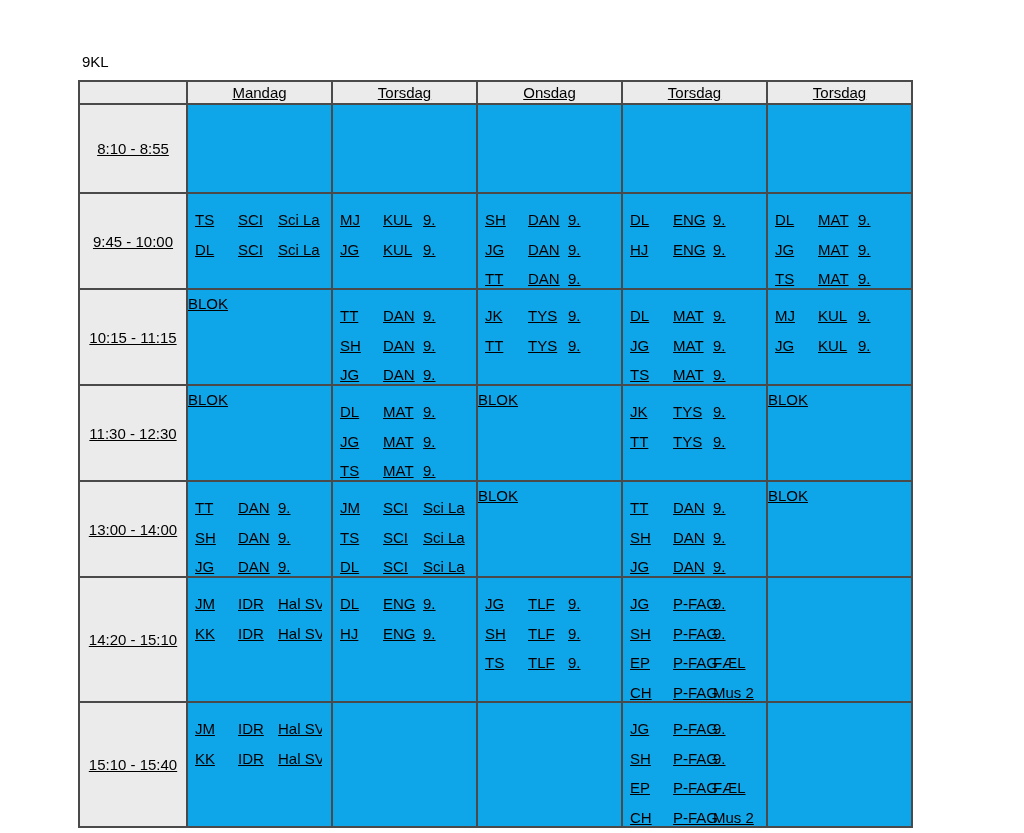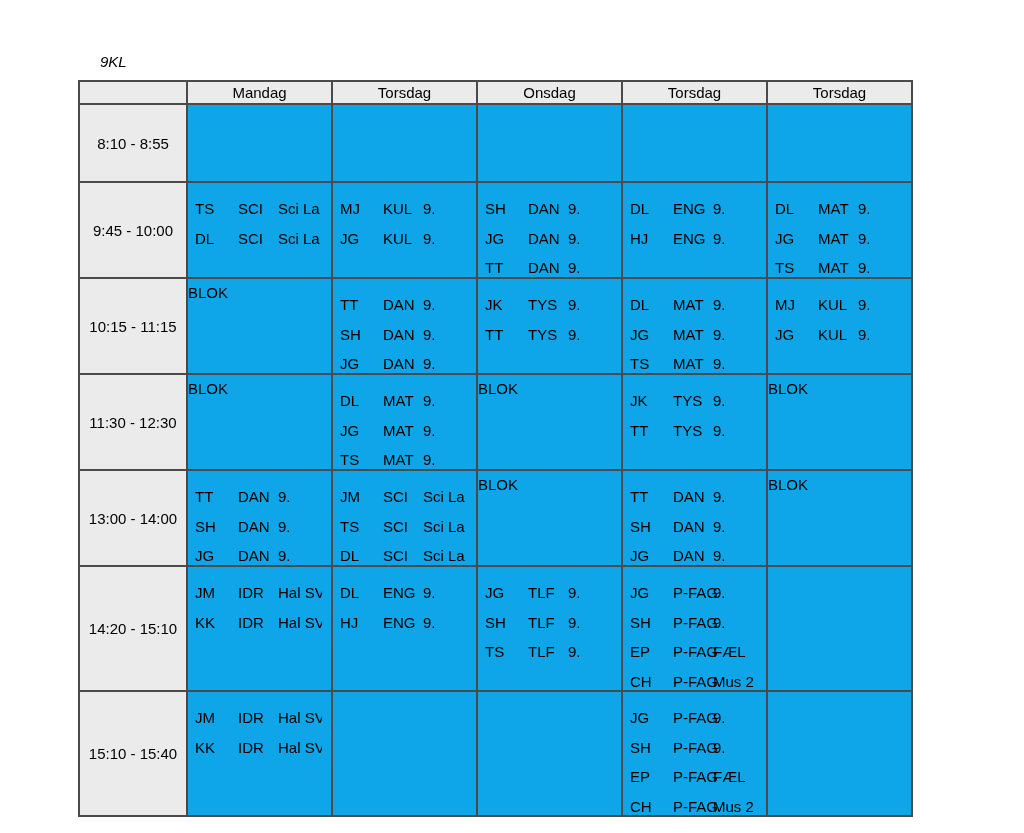--- a/index.html
+++ b/index.html
@@ -10,35 +10,35 @@
   }
   html,body{margin:0;padding:0;}
   body{
     width:1024px;height:833px;position:relative;
     background:var(--page-bg);
     font-family:"Liberation Sans", sans-serif;
     color:var(--text);
     -webkit-font-smoothing:antialiased;
   }
   .class-title{
-    position:absolute;left:100px;top:53px;
-    font-size:15px;line-height:18px;font-style:italic;
+    position:absolute;left:82px;top:53px;
+    font-size:15px;line-height:18px;
   }
   table.timetable{
     position:absolute;left:78px;top:80px;
     border-collapse:collapse;table-layout:fixed;
   }
   table.timetable th,
   table.timetable td{
     border:2px solid var(--border);
     padding:0;margin:0;
-    font-size:15px;font-weight:normal;
+    font-size:15px;font-weight:normal;text-decoration:underline;
   }
   tr.header-row{height:23px;}
-  tr.body-row-first{height:78px;}
+  tr.body-row-first{height:89px;}
   tr.body-row{height:96px;}
   th.corner,th.day{
     background:var(--header-bg);
     text-align:center;vertical-align:middle;
   }
   td.time{
     background:var(--header-bg);
     text-align:center;vertical-align:middle;
     white-space:nowrap;
   }

